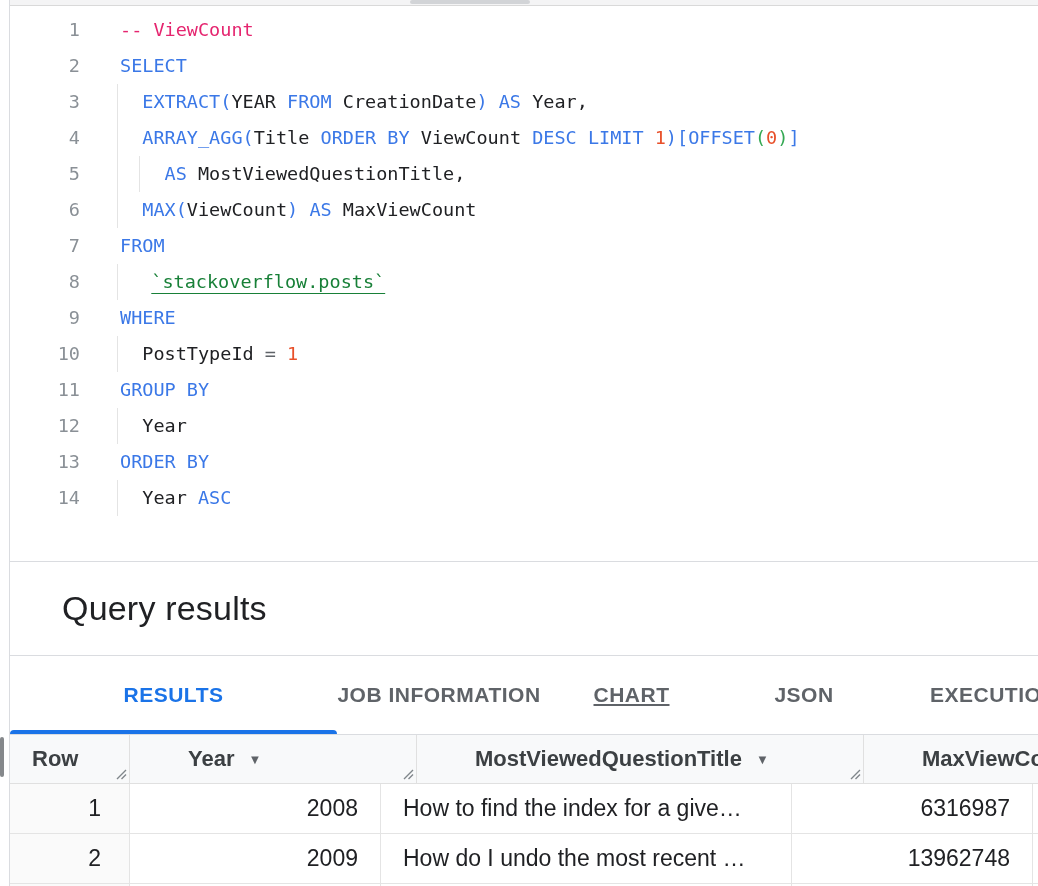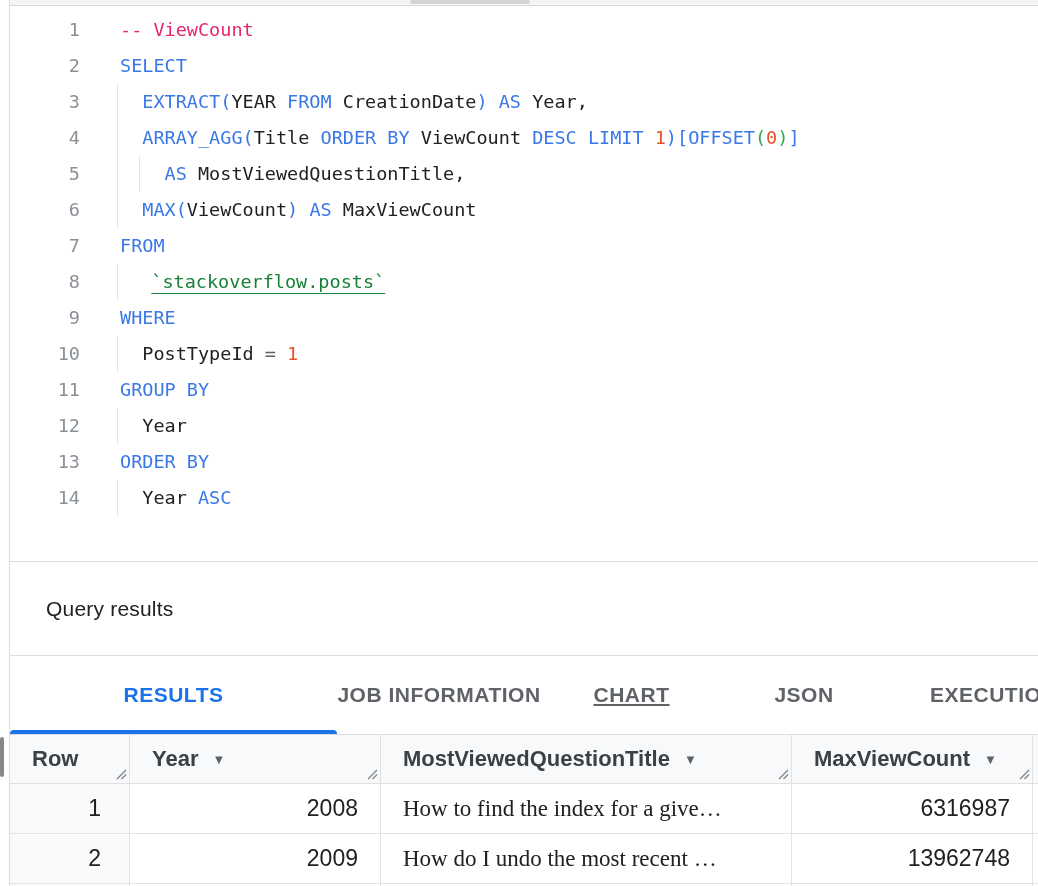--- a/index.html
+++ b/index.html
@@ -21,44 +21,44 @@
   .guide{position:absolute;top:0;bottom:0;width:1px;background:#e4e4e4;}
   .c-pl{color:#202124;}
   .c-kw{color:var(--keyword);}
   .c-comment{color:var(--comment);}
   .c-num{color:var(--number);}
   .c-op{color:var(--operator);}
   .c-paren2{color:var(--paren);}
   .c-link{color:var(--link);text-decoration:underline;text-underline-offset:5px;cursor:pointer;margin-left:9px;}
   
   .qr-header{height:93px;flex:none;border-bottom:1px solid #dadce0;display:flex;align-items:center;}
-  .qr-header h1{margin:0;padding-left:36px;font-size:21px;font-weight:400;color:#202124;letter-spacing:0.2px;}
+  .qr-header h1{margin:16px;padding-left:36px;font-size:34px;font-weight:400;color:#202124;letter-spacing:0.2px;}
   
   .tabs{height:78px;flex:none;border-bottom:1px solid #dadce0;display:flex;align-items:stretch;overflow:hidden;}
   .tab{position:relative;display:flex;align-items:center;justify-content:center;flex:none;
        font-size:21px;font-weight:bold;letter-spacing:0.5px;color:#5f6368;cursor:pointer;white-space:nowrap;}
   .tab:nth-child(1){width:327px;}
   .tab:nth-child(2){width:204px;}
   .tab:nth-child(3){width:181px;text-decoration:underline;}
   .tab:nth-child(4){width:164px;}
   .tab:nth-child(5){flex:1;justify-content:flex-start;padding-left:44px;}
   .tab.active{color:var(--accent);}
   .ind{position:absolute;left:0;right:0;bottom:0;height:4px;background:var(--accent);border-radius:4px 4px 0 0;}
   
-  .thead{display:flex;height:48px;flex:none;background:#f8f9fa;border-bottom:1px solid #e0e0e0;}
+  .thead{display:flex;height:48px;flex:none;background:#f8f9fa;border-bottom:1px solid #e0e0e0;gap:36px;}
   .th{position:relative;display:flex;align-items:center;padding-left:22px;box-sizing:border-box;
       border-right:1px solid #e0e0e0;font-weight:bold;font-size:22px;color:#3c4043;cursor:pointer;}
   .sort{font-size:13px;color:#5f6368;margin-left:14px;cursor:pointer;}
   .grip{position:absolute;right:2px;bottom:3px;cursor:col-resize;}
   .stub{flex:1;background:#f8f9fa;}
   .tr{display:flex;height:49px;flex:none;border-bottom:1px solid #e4e4e4;background:#fff;}
   .td{display:flex;align-items:center;box-sizing:border-box;border-right:1px solid #e4e4e4;
       font-size:23px;color:#202124;overflow:hidden;white-space:nowrap;}
   .td.right{justify-content:flex-end;padding-right:22px;}
-  .td.left{padding-left:22px;font-family:Liberation Serif, serif;}
+  .td.left{padding-left:22px;}
   .td.rownum{justify-content:flex-end;padding-right:28px;background:#fafafa;}
   .tr .stub{background:#fff;}
   .c0{width:120px;flex:none;}
   .c1{width:251px;flex:none;}
   .c2{width:411px;flex:none;}
   .c3{width:241px;flex:none;}
 </style>
 </head>
 <body>
 

